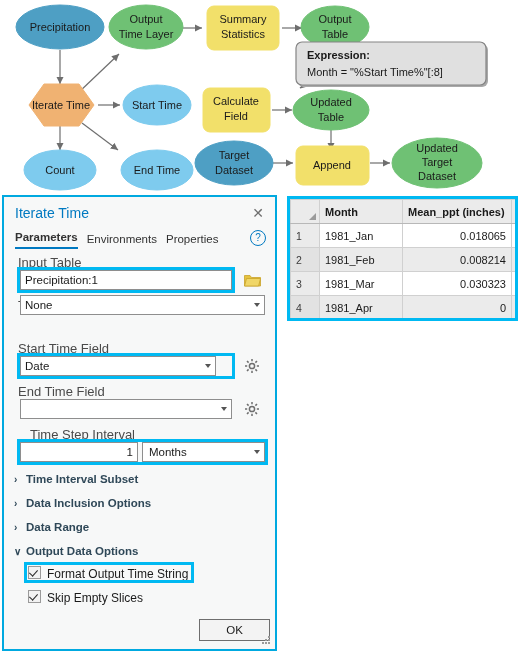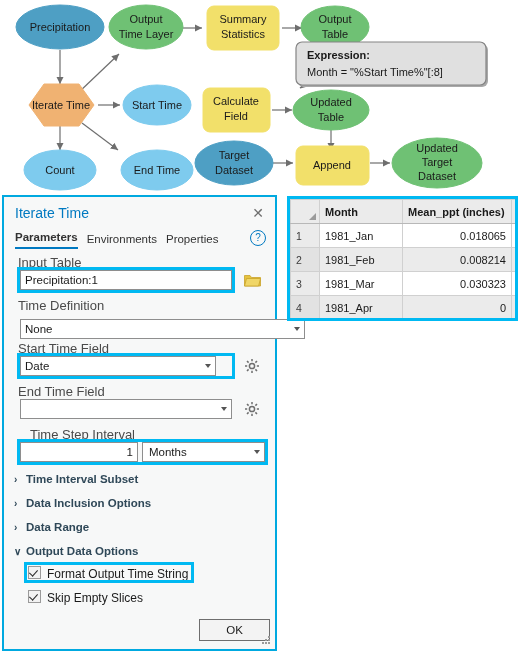--- a/index.html
+++ b/index.html
@@ -393,21 +393,21 @@
 
     <div class="field-label" style="top:4px;">Input Table</div>
     <div class="ctrl" style="left:16px; top:19px; width:212px;">Precipitation:1</div>
     <div class="hl" style="left:13px; top:16px; width:218px; height:26px;"></div>
     <svg class="folder" style="left:240px; top:22px;" viewBox="0 0 17 14">
       <path d="M0.5,2.5 L6,2.5 L7.5,4.5 L16.5,4.5 L16.5,13 L0.5,13 Z" fill="#e6c33f" stroke="#c9a32b" stroke-width="0.8"></path>
       <path d="M2.5,5.5 L16.5,5.5 L14.6,13 L0.5,13 Z" fill="#f0d667" stroke="#c9a32b" stroke-width="0.8"></path>
     </svg>
 
     <div class="field-label" style="top:47px;">Time Definition</div>
-    <div class="ctrl" style="left:16px; top:68px; width:285px;">
+    <div class="ctrl" style="left:16px; top:44px; width:245px;">
       <span>None</span>
       <span class="caret"></span>
     </div>
 
     <div class="field-label" style="top:90px;">Start Time Field</div>
     <div class="ctrl" style="left:16px; top:105px; width:196px;">
       <span>Date</span>
       <span class="caret"></span>
     </div>
     <div class="hl" style="left:13px; top:102px; width:218px; height:26px;"></div>

